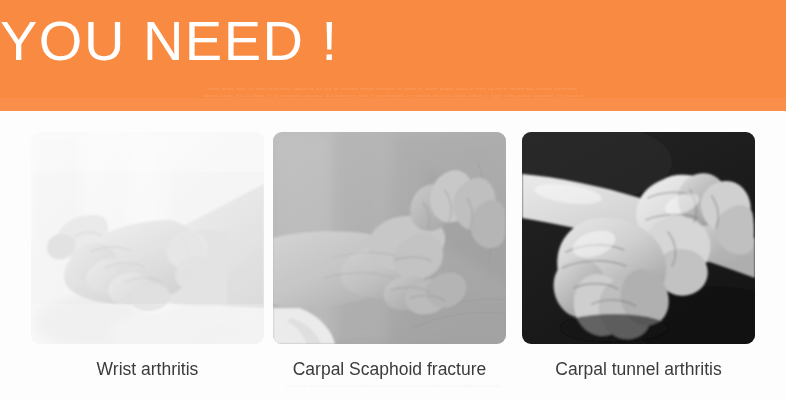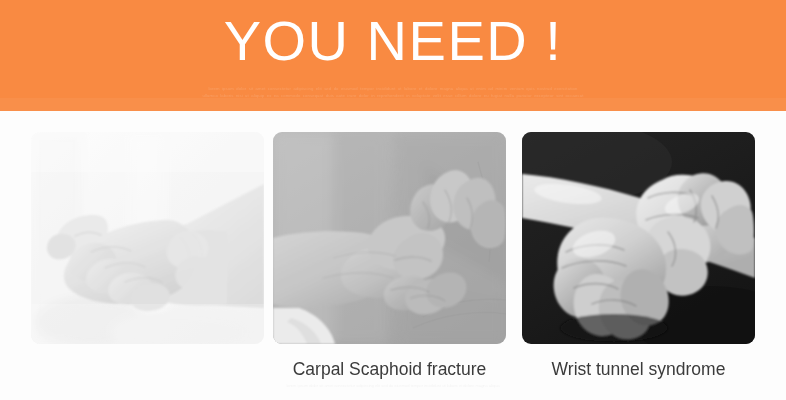--- a/index.html
+++ b/index.html
@@ -36,21 +36,21 @@
     bottom: 0;
     height: 13px;
     background: rgba(255, 255, 255, 0.045);
     pointer-events: none;
   }
   .banner-title {
     position: absolute;
     left: 0;
     right: 0;
     top: 11px;
-    text-align: center;
+    text-align: left;
     color: #ffffff;
     font-size: 56px;
     font-weight: 400;
     letter-spacing: 1.5px;
     line-height: 60px;
     white-space: nowrap;
   }
   .banner-fineprint {
     position: absolute;
     left: 0;
@@ -217,20 +217,21 @@
                    C174 131 180 120 177 111 C174 102 162 96 150 100 Z" fill="#e0e0e0" opacity="0.92"></path>
           <path d="M158 126 C148 130 142 139 145 148 C148 157 160 161 171 157
                    C182 153 187 143 184 135 C181 127 169 122 158 126 Z" fill="#dbdbdb" opacity="0.9"></path>
         </g>
 
         <rect width="233" height="212" fill="#ffffff" opacity="0.22"></rect>
         <rect x="0" y="0" width="233" height="40" fill="#ffffff" opacity="0.28"></rect>
         <rect x="0" y="172" width="233" height="40" fill="#ffffff" opacity="0.2"></rect>
       </svg>
     </div>
+    <div class="caption">Wrist arthritis</div>
   </div>
 
   <div class="card card-2">
     <div class="photo">
       <svg width="233" height="212" viewBox="0 0 233 212" xmlns="http://www.w3.org/2000/svg">
         <defs>
           <linearGradient id="bg2" x1="0" y1="0" x2="0.7" y2="1">
             <stop offset="0%" stop-color="#b9b9b9"></stop>
             <stop offset="40%" stop-color="#aeaeae"></stop>
             <stop offset="100%" stop-color="#9e9e9e"></stop>
@@ -412,16 +413,16 @@
           <g opacity="0.45" fill="#ffffff">
             <ellipse cx="72" cy="112" rx="22" ry="12" transform="rotate(-18 72 112)"></ellipse>
             <ellipse cx="160" cy="72" rx="18" ry="9" transform="rotate(-22 160 72)"></ellipse>
             <ellipse cx="46" cy="62" rx="34" ry="9" transform="rotate(8 46 62)"></ellipse>
           </g>
 
           <ellipse cx="92" cy="196" rx="54" ry="14" fill="#0d0d0d" opacity="0.55"></ellipse>
         </g>
       </svg>
     </div>
-    <div class="caption">Wrist tunnel syndrome</div>
+    <div class="caption">Carpal tunnel arthritis</div>
   </div>
 
 </div>
 
 </body></html>

